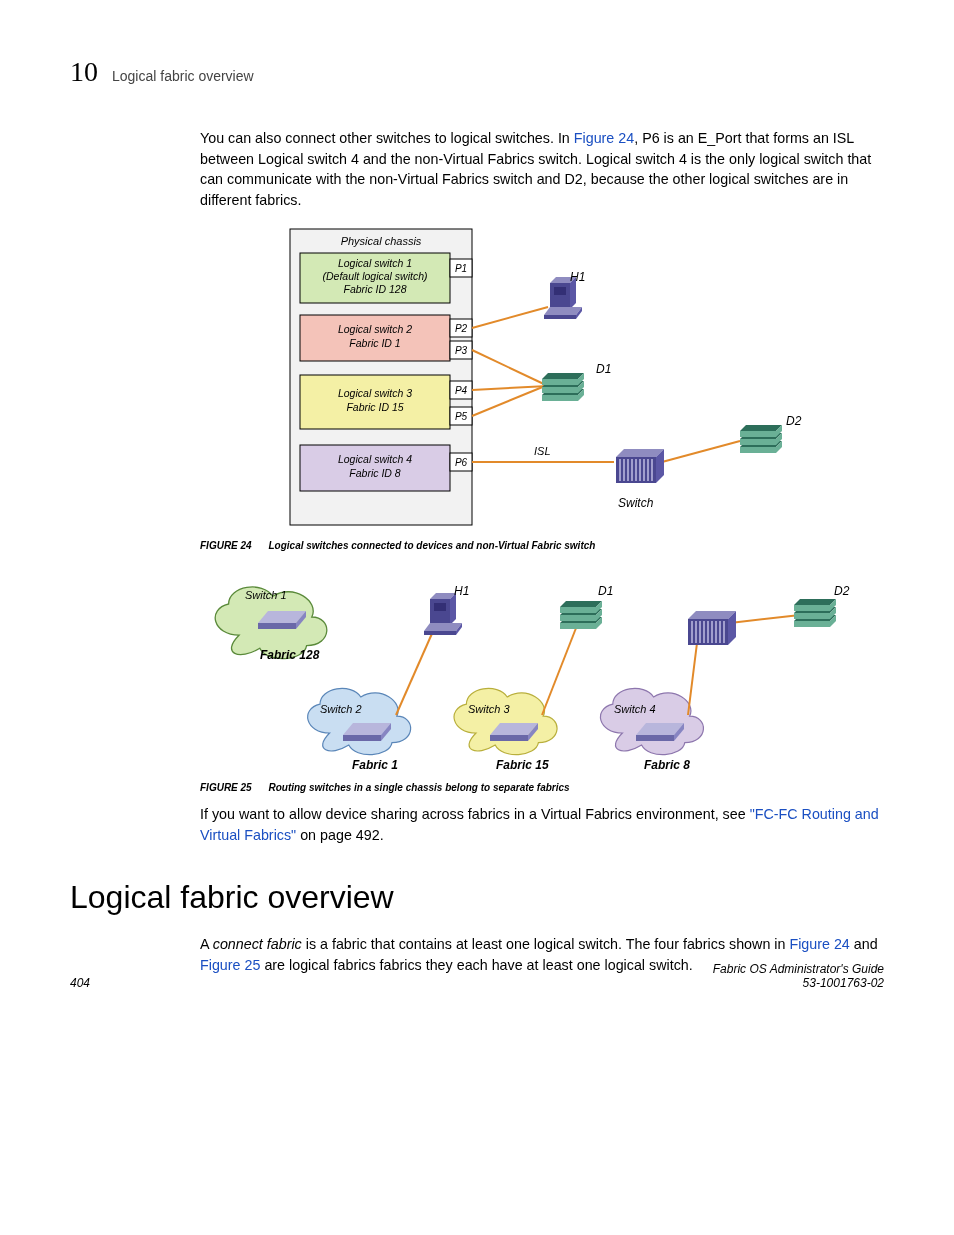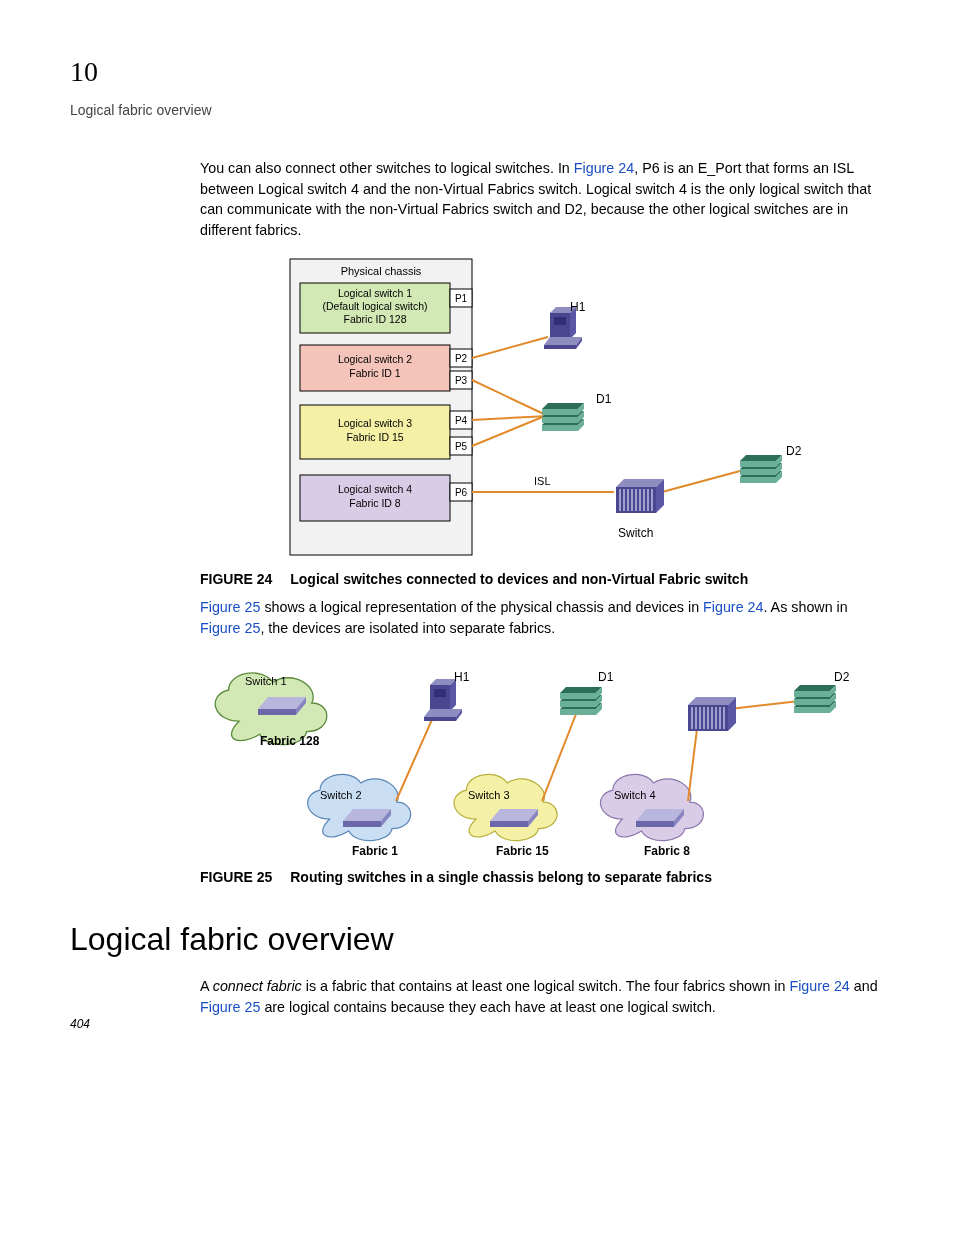--- a/index.html
+++ b/index.html
@@ -1,25 +1,25 @@
 <!DOCTYPE html>
 <html><head>
 <meta charset="utf-8">
 <style>
   html, body { margin:0; padding:0; background:#fff; }
   body { width:954px; height:1235px; font-family:Arial, Helvetica, sans-serif; color:#000; position:relative; }
   .page { padding:56px 70px 40px 70px; position:relative; }
-  .hdr { display:flex; align-items:baseline; gap:14px; margin-bottom:40px;flex-direction:column; }
+  .hdr { display:flex; align-items:baseline; gap:14px; margin-bottom:40px; }
   .hdr .num { font-size:28px; font-weight:400; font-family:"Times New Roman", serif; }
   .hdr .txt { font-size:14px; color:#444; }
   .body-col { margin-left:130px; font-size:14.3px; line-height:1.45; }
   .para { margin-bottom:10px; }
   a.link { color:#1a4fc2; text-decoration:none; }
-  .fig-wrap { margin:12px 0 8px 0; }
-  .fig-cap { font-size:14px; margin-top:6px; }
+  .fig-wrap { margin:12px 0 8px 0;font-style:italic; }
+  .fig-cap { font-size:10px; margin-top:6px; }
   .fig-cap .lbl { font-weight:700; margin-right:14px; }
   .fig-cap .cap { font-weight:700; }
   svg { display:block; }
   .h1 { font-family:Arial, sans-serif; font-weight:400; font-size:32px; margin-top:34px; margin-bottom:18px; }
   .footer { position:absolute; bottom:36px; left:70px; right:70px; display:flex; justify-content:space-between; align-items:flex-end; font-size:12px; color:#000; }
   .footer .right { text-align:right; font-style:italic; }
   .footer .pnum { font-style:italic; }
 </style>
 </head>
 <body>
@@ -139,23 +139,20 @@
 
         <use href="#disk" x="558" y="208"></use>
         <text x="586" y="202" font-size="12">D2</text>
       </svg>
       <div class="fig-cap">
         <span class="lbl">FIGURE 24</span>
         <span class="cap">Logical switches connected to devices and non-Virtual Fabric switch</span>
       </div>
     </div>
 
-    <div class="para">
-      <a class="link">Figure 25</a><span> shows a logical representation of the physical chassis and devices in </span><a class="link">Figure 24</a><span>. As shown in </span><a class="link">Figure 25</a><span>, the devices are isolated into separate fabrics.</span>
-    </div>
 
     <div class="fig-wrap">
       <svg width="660" height="210" viewBox="0 0 660 210">
         <defs>
           <path id="cloud" d="M 0 30 C -20 30 -25 10 -8 6 C -8 -8 18 -12 26 0 C 42 -10 62 4 56 16 C 72 16 72 38 52 38 C 50 50 22 52 16 40 C 0 50 -14 44 0 30 Z"></path>
         </defs>
 
         <use href="#cloud" x="30" y="24" fill="#d3e9b5" stroke="#5a8a3a" transform="scale(1.3) translate(0 0)"></use>
         <text x="45" y="34" font-size="11">Switch 1</text>
         <use href="#swicon" x="80" y="52"></use>
@@ -194,26 +191,33 @@
         <use href="#disk" x="612" y="40"></use>
         <text x="634" y="30" font-size="12">D2</text>
         <text x="444" y="204" font-size="12" font-weight="700">Fabric 8</text>
       </svg>
       <div class="fig-cap">
         <span class="lbl">FIGURE 25</span>
         <span class="cap">Routing switches in a single chassis belong to separate fabrics</span>
       </div>
     </div>
 
+    <div class="para">
+      <span>If you want to allow device sharing across fabrics in a Virtual Fabrics environment, see </span><a class="link">"FC-FC Routing and Virtual Fabrics"</a><span> on page 492.</span>
+    </div>
   </div>
 
   <div class="h1">Logical fabric overview</div>
 
   <div class="body-col">
     <div class="para">
-      <span>A </span><em>connect fabric</em><span> is a fabric that contains at least one logical switch. The four fabrics shown in </span><a class="link">Figure 24</a><span> and </span><a class="link">Figure 25</a><span> are logical contains because they each have at least one logical switch.</span>
+      <span>A </span><em>connect fabric</em><span> is a fabric that contains at least one logical switch. The four fabrics shown in </span><a class="link">Figure 24</a><span> and </span><a class="link">Figure 25</a><span> are logical fabrics fabrics they each have at least one logical switch.</span>
     </div>
   </div>
 
   <div class="footer">
     <span class="pnum">404</span>
+    <span class="right">
+      <span>Fabric OS Administrator's Guide</span><br>
+      <span>53-1001763-02</span>
+    </span>
   </div>
 </div>
 
 </body></html>

